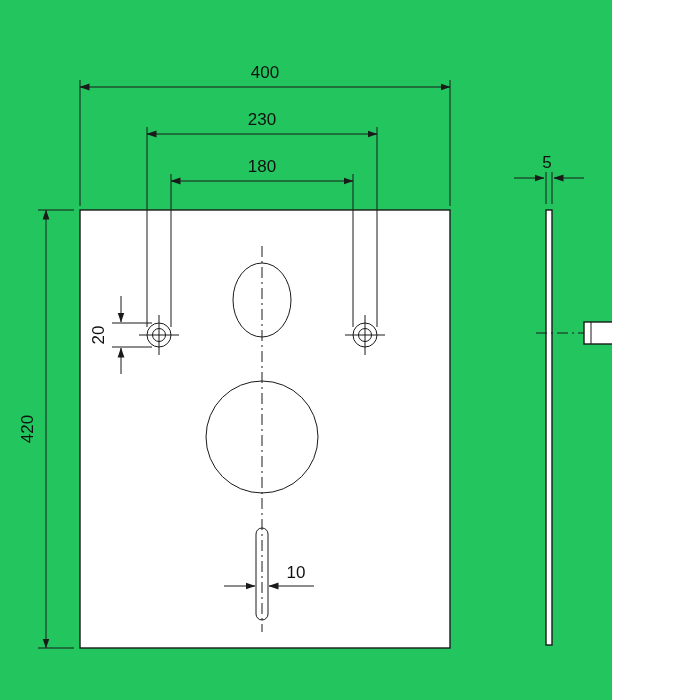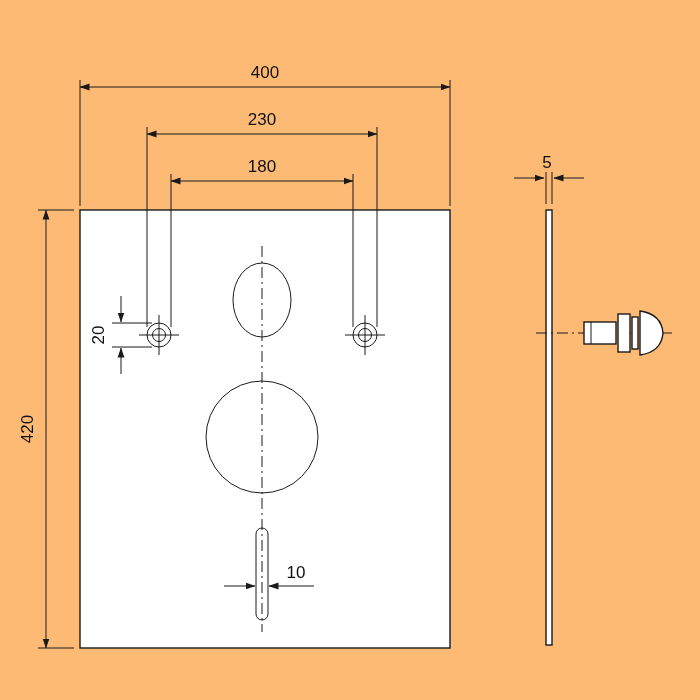--- a/index.html
+++ b/index.html
@@ -1,19 +1,19 @@
 <!DOCTYPE html>
 <html><head>
 <meta charset="utf-8">
 <style>
   html,body{margin:0;padding:0;background:#ffffff;}
   .canvas{
     position:relative;
-    width:700px;height:700px;
-    background:#fdba74;
+    width:612px;height:700px;
+    background:#22c55e;
     font-family:"Liberation Sans", sans-serif;
     overflow:hidden;
   }
   svg{display:block;}
   text{
     font-family:"Liberation Sans", sans-serif;
     font-size:17px;
     fill:#111111;
   }
   .outline{stroke:#1a1a1a;stroke-width:1.4;fill:#ffffff;}

